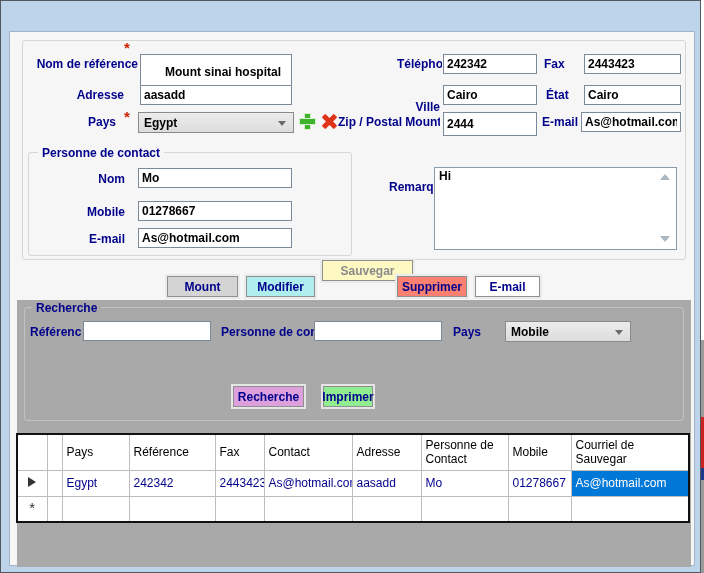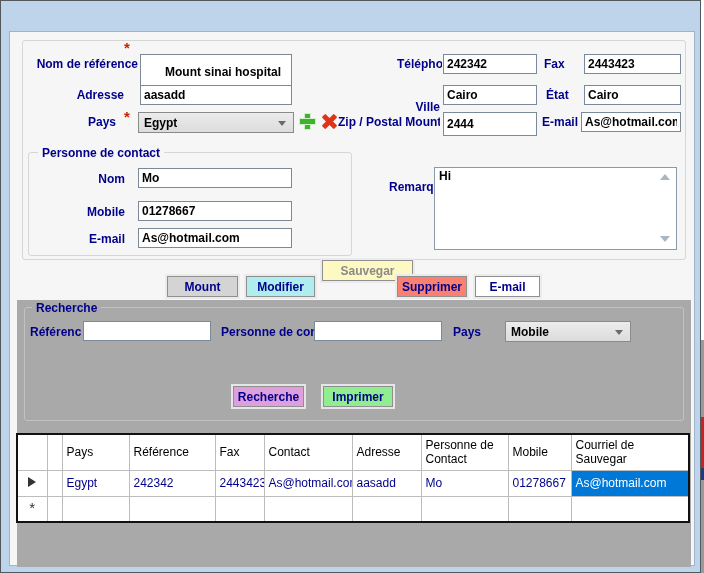--- a/index.html
+++ b/index.html
@@ -173,21 +173,21 @@
 <div class="lbl" style="left:221px; top:325px; width:93px;">Personne de con</div>
 <input class="tb" style="left: 314px; top: 321px; width: 128px; height: 20px;" value="">
 
 <div class="lbl" style="left:453px; top:325px; width:34px;">Pays</div>
 <div class="combo" style="left:505px; top:321px; width:126px; height:21px;">
   <span>Mobile</span>
   <span class="chev"></span>
 </div>
 
 <div class="btn" style="left:233px; top:386px; width:71px; height:21px; background:#dda0dd; box-shadow:0 0 0 2px #e6e6e6;">Recherche</div>
-<div class="btn" style="left:323px; top:386px; width:70px; height:21px; background:#90ee90; box-shadow:0 0 0 2px #e6e6e6;">Imprimer</div>
+<div class="btn" style="left:323px; top:386px; width:50px; height:21px; background:#90ee90; box-shadow:0 0 0 2px #e6e6e6;">Imprimer</div>
 
 <table id="grid">
   <colgroup>
     <col style="width:30px">
       <col style="width:15px">
       <col style="width:67px">
       <col style="width:86px">
     <col style="width:49px">
       <col style="width:88px">
       <col style="width:69px">

